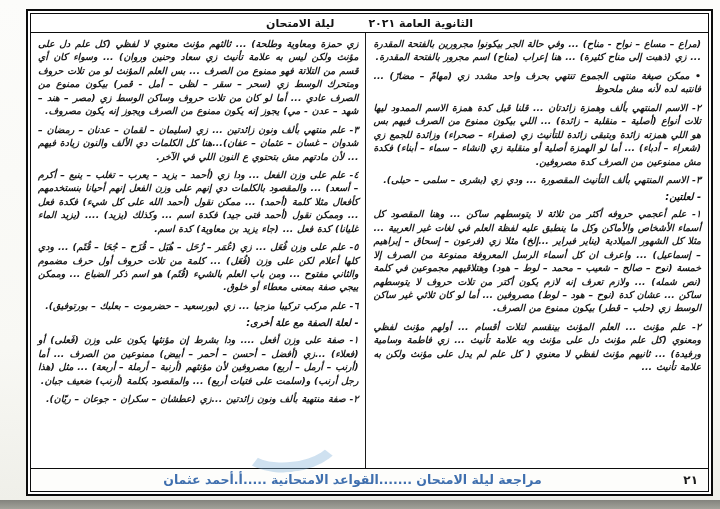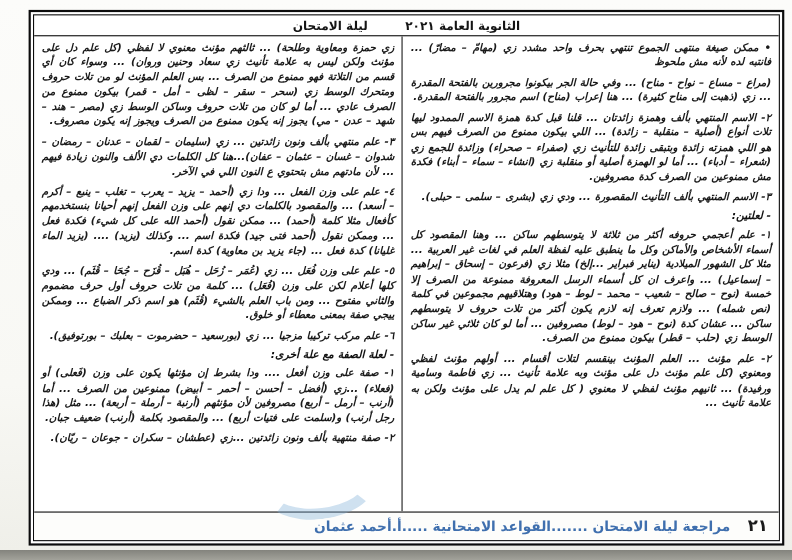--- a/index.html
+++ b/index.html
@@ -55,23 +55,23 @@
     font-size:9.8px; font-weight:bold; color:#111;
     margin:2px 0 5px; 
   }
   .doc-footer {
     direction:rtl;
     border-top:1.5px solid #0c0c0c;
     display:flex; align-items:center;
     padding:3px 10px 4px;
     background:#fdfdfb;
   }
-  .page-number { font-size:15px; font-weight:bold; color:#1a1a1a; width:34px; }
+  .page-number { font-size:12px; font-weight:bold; color:#1a1a1a; width:34px; }
   .footer-credit {
-    flex:1; 
+    flex:1; text-align:center;
     font-size:12.5px; font-weight:bold;
     color:#3f6fae;
     letter-spacing:.2px;
   }
   .watermark {
     position:absolute; left:238px; top:412px;
     width:104px; height:60px;
     border:10px solid transparent;
     border-bottom-color:rgba(130,175,215,.38);
     border-radius:50%;
@@ -92,22 +92,22 @@
   <div class="frame-inner">
 
     <div class="doc-header">
       <span>الثانوية العامة ٢٠٢١</span>
       <span>ليلة الامتحان</span>
     </div>
 
     <div class="columns">
 
       <div class="col col-right">
+        <p class="para">(مراع – مساع – نواح - مناح) ... وفي حالة الجر بيكونوا مجرورين بالفتحة المقدرة ... زي (ذهبت إلى مناح كثيرة) ... هنا إعراب (مناح) اسم مجرور بالفتحة المقدرة.</p>
         <p class="para">• ممكن صيغة منتهى الجموع تنتهي بحرف واحد مشدد زي (مهامّ – مضارّ) ... فانتبه لده لأنه مش ملحوظ</p>
-        <p class="para">(مراع – مساع – نواح - مناح) ... وفي حالة الجر بيكونوا مجرورين بالفتحة المقدرة ... زي (ذهبت إلى مناح كثيرة) ... هنا إعراب (مناح) اسم مجرور بالفتحة المقدرة.</p>
         <p class="para">٢- الاسم المنتهي بألف وهمزة زائدتان ... قلنا قبل كدة همزة الاسم الممدود ليها تلات أنواع (أصلية – منقلبة – زائدة) ... اللي بيكون ممنوع من الصرف فيهم بس هو اللي همزته زائدة وبتبقى زائدة للتأنيث زي (صفراء – صحراء) وزائدة للجمع زي (شعراء – أدباء) ... أما لو الهمزة أصلية أو منقلبة زي (انشاء – سماء – أبناء) فكدة مش ممنوعين من الصرف كدة مصروفين.</p>
         <p class="para">٣- الاسم المنتهي بألف التأنيث المقصورة ... ودي زي (بشرى – سلمى – حبلى).</p>
         <p class="subhead">- لعلتين:</p>
         <p class="para">١- علم أعجمي حروفه أكثر من ثلاثة لا يتوسطهم ساكن ... وهنا المقصود كل أسماء الأشخاص والأماكن وكل ما ينطبق عليه لفظة العلم في لغات غير العربية ... مثلا كل الشهور الميلادية (يناير فبراير ...إلخ) مثلا زي (فرعون – إسحاق – إبراهيم – إسماعيل) ... واعرف ان كل أسماء الرسل المعروفة ممنوعة من الصرف إلا خمسة (نوح – صالح – شعيب – محمد – لوط – هود) وهتلاقيهم مجموعين في كلمة (نص شمله) ... ولازم تعرف إنه لازم يكون أكتر من تلات حروف لا يتوسطهم ساكن ... عشان كدة (نوح – هود – لوط) مصروفين ... أما لو كان ثلاثي غير ساكن الوسط زي (حلب – قطر) بيكون ممنوع من الصرف.</p>
         <p class="para">٢- علم مؤنث ... العلم المؤنث بينقسم لتلات أقسام ... أولهم مؤنث لفظي ومعنوي (كل علم مؤنث دل على مؤنث وبه علامة تأنيث ... زي فاطمة وسامية ورفيدة) ... ثانيهم مؤنث لفظي لا معنوي ( كل علم لم يدل على مؤنث ولكن به علامة تأنيث ...</p>
       </div>
 
       <div class="col col-left">
         <p class="para">زي حمزة ومعاوية وطلحة) ... ثالثهم مؤنث معنوي لا لفظي (كل علم دل على مؤنث ولكن ليس به علامة تأنيث زي سعاد وحنين وروان) ... وسواء كان أي قسم من التلاتة فهو ممنوع من الصرف ... بس العلم المؤنث لو من تلات حروف ومتحرك الوسط زي (سحر – سقر – لظى – أمل - قمر) بيكون ممنوع من الصرف عادي ... أما لو كان من تلات حروف وساكن الوسط زي (مصر – هند – شهد – عدن - مي) يجوز إنه يكون ممنوع من الصرف ويجوز إنه يكون مصروف.</p>
         <p class="para">٣- علم منتهي بألف ونون زائدتين ... زي (سليمان – لقمان – عدنان – رمضان – شدوان – غسان – عثمان – عفان)...هنا كل الكلمات دي الألف والنون زيادة فيهم ... لأن مادتهم مش بتحتوي ع النون اللي في الآخر.</p>

